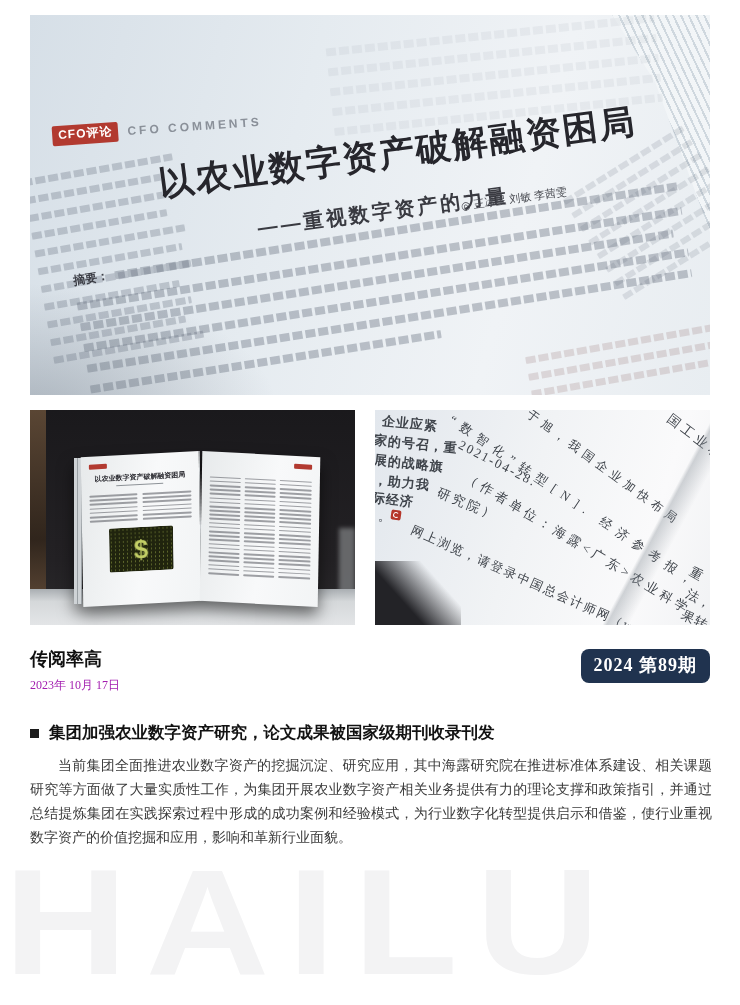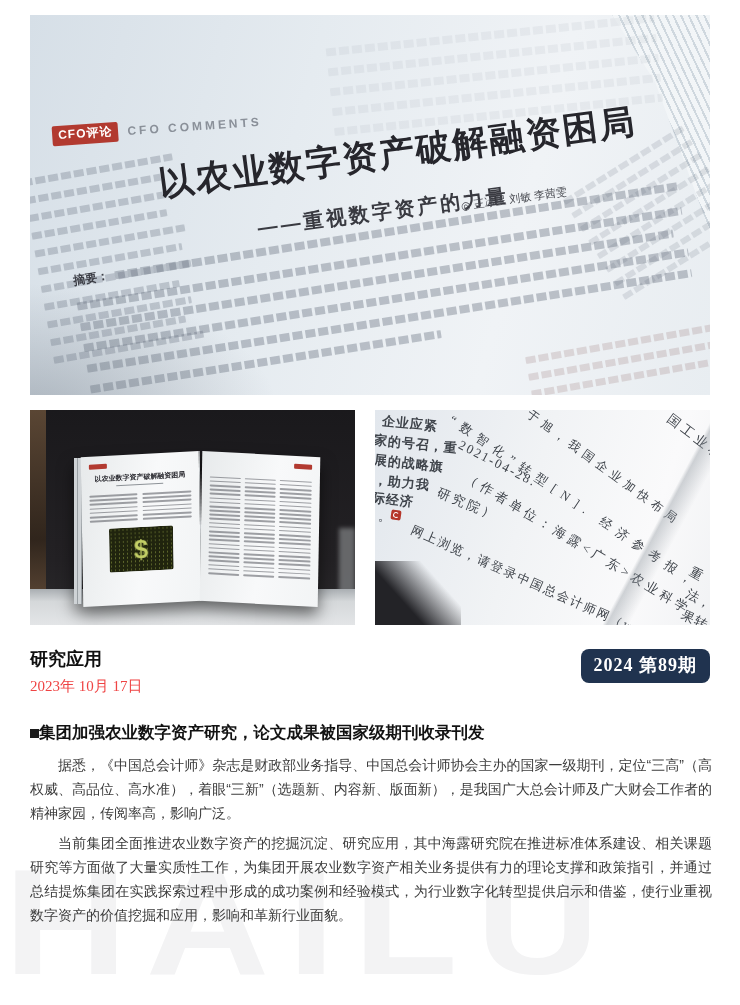--- a/index.html
+++ b/index.html
@@ -90,24 +90,24 @@
     background:linear-gradient(118deg,rgba(0,0,0,0) 76%,rgba(140,148,156,.4) 77%,rgba(255,255,255,0) 82%);}
   .desk-corner{position:absolute;left:0;bottom:0;width:86px;height:64px;
     background:linear-gradient(48deg,#232327 34%,rgba(35,35,39,0) 72%);}
   .frag{position:absolute;white-space:nowrap;font-size:13px;letter-spacing:1px;transform-origin:0 0;}
   .endmark{position:absolute;left:16px;top:100px;width:10px;height:10px;background:#b5362b;border-radius:2px;
     transform:rotate(8deg);display:flex;align-items:center;justify-content:center;}
   .endmark i{display:block;width:4px;height:4px;border:1.4px solid #fff;border-right-color:transparent;border-radius:50%;}
 
   
   .dept{position:absolute;left:30px;top:647px;font-size:18px;font-weight:700;color:#101010;z-index:2;}
-  .date{position:absolute;left:30px;top:677px;font-size:15px;color:#ef4444;z-index:2;}
+  .date{position:absolute;left:30px;top:677px;font-size:12px;color:#a21caf;z-index:2;}
   .badge{position:absolute;right:30px;top:649px;background:#20334f;color:#fff;font-weight:700;
     font-size:18px;padding:4px 13px 6px;border-radius:8px;letter-spacing:1px;z-index:2;}
-  .headline{position:absolute;left:30px;top:722px;display:flex;align-items:center;
+  .headline{position:absolute;left:30px;top:722px;display:flex;align-items:center;gap:10px;
     font-size:16.5px;font-weight:700;color:#121212;z-index:2;}
   .sq{width:9px;height:9px;background:#1b1b1b;flex:0 0 auto;}
   .body-text{position:absolute;left:30px;top:753px;width:682px;font-size:14px;line-height:24px;
     color:#3b3b3b;text-align:justify;z-index:2;}
   .body-text p{margin:0 0 6px;text-indent:2em;}
 </style>
 </head>
 <body>
 
 <div class="page">
@@ -314,27 +314,26 @@
     <span class="frag" style="left:40px;top:112px;transform:rotate(24deg);font-size:12.5px;letter-spacing:2px;">网上浏览，请登录中国总会计师网（www.cmcfo.cn）</span>
 
     <span class="frag" style="left:320px;top:153px;transform:rotate(30deg);">重</span>
     <span class="frag" style="left:316px;top:175px;transform:rotate(28deg);">法，</span>
     <span class="frag" style="left:311px;top:196px;transform:rotate(26deg);">果转</span>
 
     <div class="fold"></div>
     <div class="desk-corner"></div>
   </div>
 
-  <div class="dept serif">研究应用</div>
+  <div class="dept serif">传阅率高</div>
   <div class="date serif">2023年 10月 17日</div>
   <div class="badge serif">2024 第89期</div>
 
   <div class="headline">
     <span class="sq"></span>
     <span>集团加强农业数字资产研究，论文成果被国家级期刊收录刊发</span>
   </div>
 
   <div class="body-text">
-    <p>据悉，《中国总会计师》杂志是财政部业务指导、中国总会计师协会主办的国家一级期刊，定位“三高”（高权威、高品位、高水准），着眼“三新”（选题新、内容新、版面新），是我国广大总会计师及广大财会工作者的精神家园，传阅率高，影响广泛。</p>
     <p>当前集团全面推进农业数字资产的挖掘沉淀、研究应用，其中海露研究院在推进标准体系建设、相关课题研究等方面做了大量实质性工作，为集团开展农业数字资产相关业务提供有力的理论支撑和政策指引，并通过总结提炼集团在实践探索过程中形成的成功案例和经验模式，为行业数字化转型提供启示和借鉴，使行业重视数字资产的价值挖掘和应用，影响和革新行业面貌。</p>
   </div>
 
 </div>
 
 </body></html>

